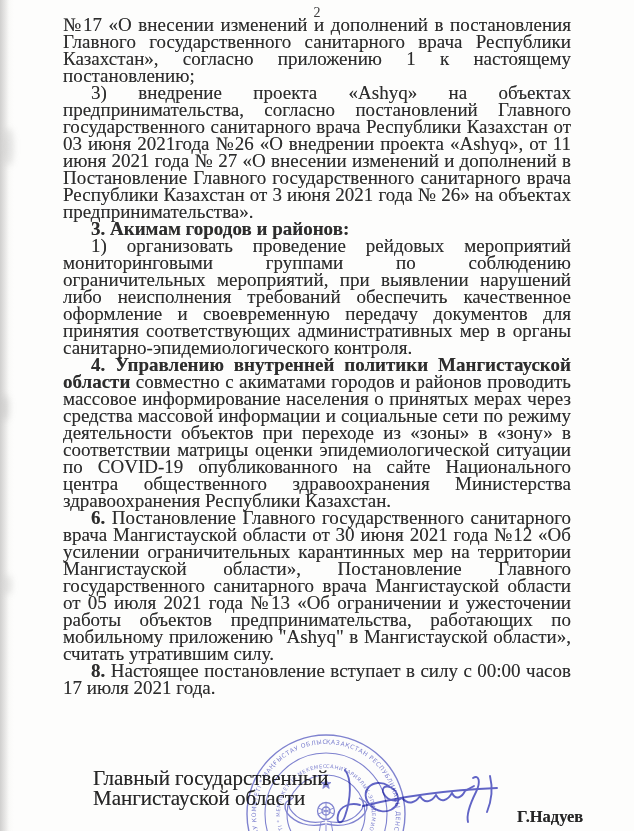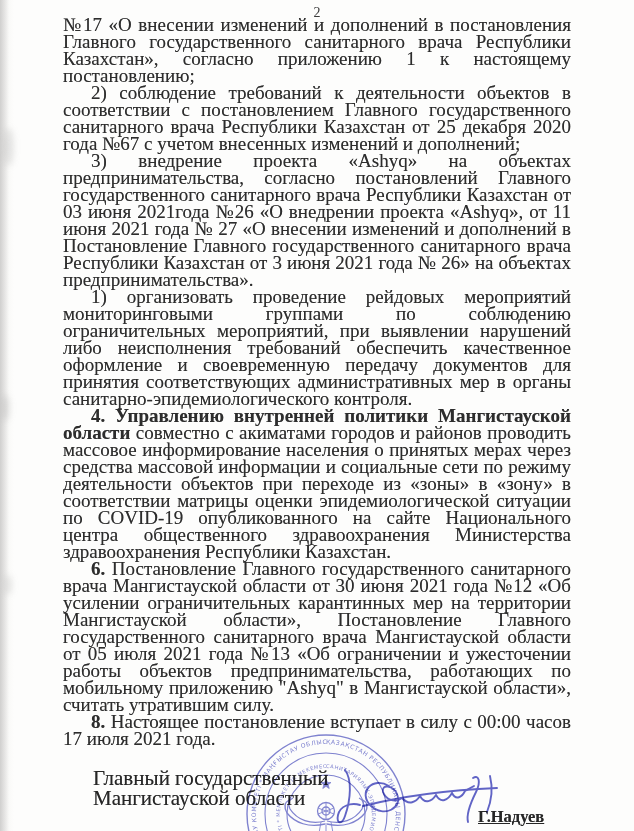--- a/index.html
+++ b/index.html
@@ -36,24 +36,23 @@
   }
   .body-text p { text-indent: 28px; }
   .body-text p.no-indent { text-indent: 0; }
   .body-text b { font-weight: 700; }
   .sign-block {
     position: absolute; left: 93px; top: 769px;
     font-size: 21px; font-weight: 400; line-height: 19.5px;
     color: #262626; text-shadow: 0 0 .4px rgba(40,40,40,.5);
   }
   .sign-name {
-    position: absolute; left: 478px; top: 807px;
+    position: absolute; left: 517px; top: 807px;
     font-size: 16.5px; font-weight: 700; color: #262626;
     text-shadow: 0 0 .4px rgba(40,40,40,.5);
-    text-decoration: underline;
   }
   .stamp {
     position: absolute; left: 241px; top: 729px;
     width: 170px; height: 170px;
     opacity: .82; mix-blend-mode: multiply;
     pointer-events: none;
   }
   .stamp text {
     font-family: "DejaVu Sans", sans-serif;
     fill: #6468c8; letter-spacing: .6px;
@@ -72,22 +71,22 @@
 
   <div class="scan-edge"></div>
   <div class="smudge" style="left:4px; top:128px; width:10px; height:38px;"></div>
   <div class="smudge" style="left:2px; top:395px; width:8px; height:26px;"></div>
   <div class="smudge" style="left:5px; top:575px; width:7px; height:20px;"></div>
 
   <div class="page-number">2</div>
 
   <div class="body-text">
     <p class="no-indent"><b></b><span>№17 «О внесении изменений и дополнений в постановления Главного государственного санитарного врача Республики Казахстан», согласно приложению 1 к настоящему постановлению;</span></p>
-    <p><b></b><span>2) соблюдение требований к деятельности объектов в соответствии с постановлением Главного государственного санитарного врача Республики Казахстан от 25 декабря 2020 года №67 с учетом внесенных изменений и дополнений;</span></p>
     <p><b></b><span>3) внедрение проекта «Ashyq» на объектах предпринимательства, согласно постановлений Главного государственного санитарного врача Республики Казахстан от 03 июня 2021года №26 «О внедрении проекта «Ashyq», от 11 июня 2021 года № 27 «О внесении изменений и дополнений в Постановление Главного государственного санитарного врача Республики Казахстан от 3 июня 2021 года № 26» на объектах предпринимательства».</span></p>
+    <p><b>3. Акимам городов и районов:</b><span></span></p>
     <p><b></b><span>1) организовать проведение рейдовых мероприятий мониторинговыми группами по соблюдению ограничительных мероприятий, при выявлении нарушений либо неисполнения требований обеспечить качественное оформление и своевременную передачу документов для принятия соответствующих административных мер в органы санитарно-эпидемиологического контроля.</span></p>
     <p><b>4. Управлению внутренней политики Мангистауской области</b><span> совместно с акиматами городов и районов проводить массовое информирование населения о принятых мерах через средства массовой информации и социальные сети по режиму деятельности объектов при переходе из «зоны» в «зону» в соответствии матрицы оценки эпидемиологической ситуации по COVID-19 опубликованного на сайте Национального центра общественного здравоохранения Министерства здравоохранения Республики Казахстан.</span></p>
     <p><b>6.</b><span> Постановление Главного государственного санитарного врача Мангистауской области от 30 июня 2021 года №12 «Об усилении ограничительных карантинных мер на территории Мангистауской области», Постановление Главного государственного санитарного врача Мангистауской области от 05 июля 2021 года №13 «Об ограничении и ужесточении работы объектов предпринимательства, работающих по мобильному приложению "Ashyq" в Мангистауской области», считать утратившим силу.</span></p>
     <p><b>8.</b><span> Настоящее постановление вступает в силу с 00:00 часов 17 июля 2021 года.</span></p>
   </div>
 
   <div class="sign-block">
     <div>Главный государственный</div>
     <div>Мангистауской области</div>
   </div>

